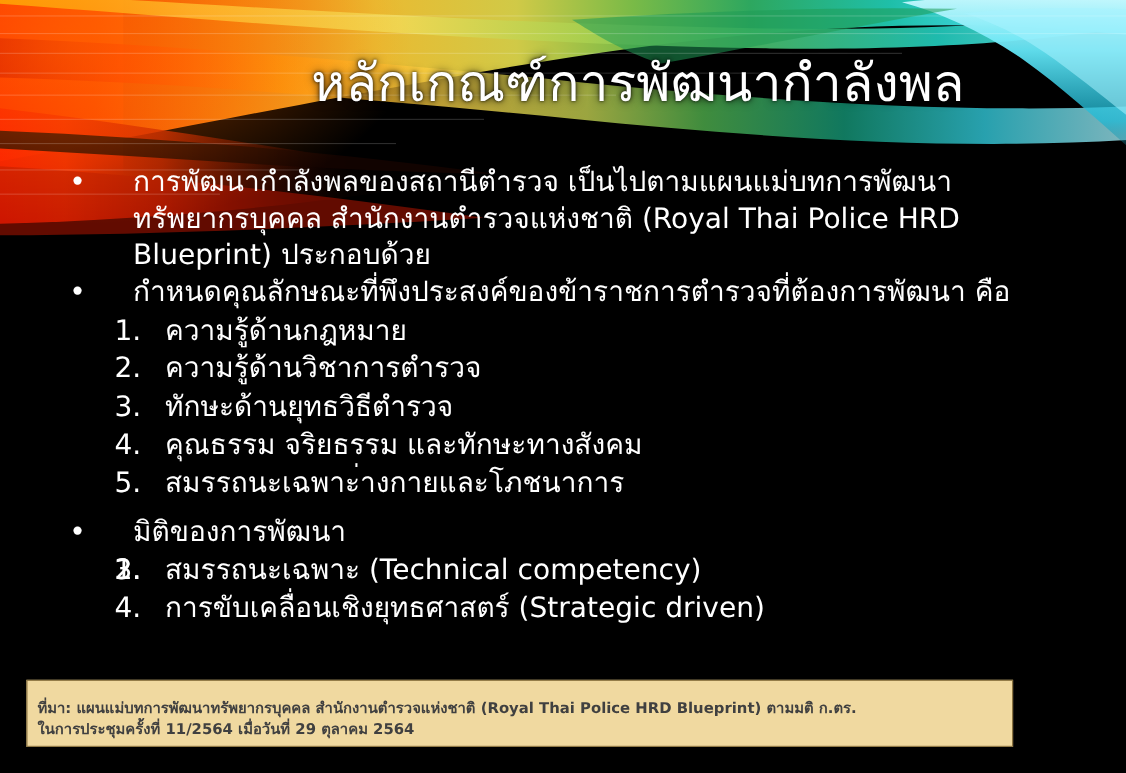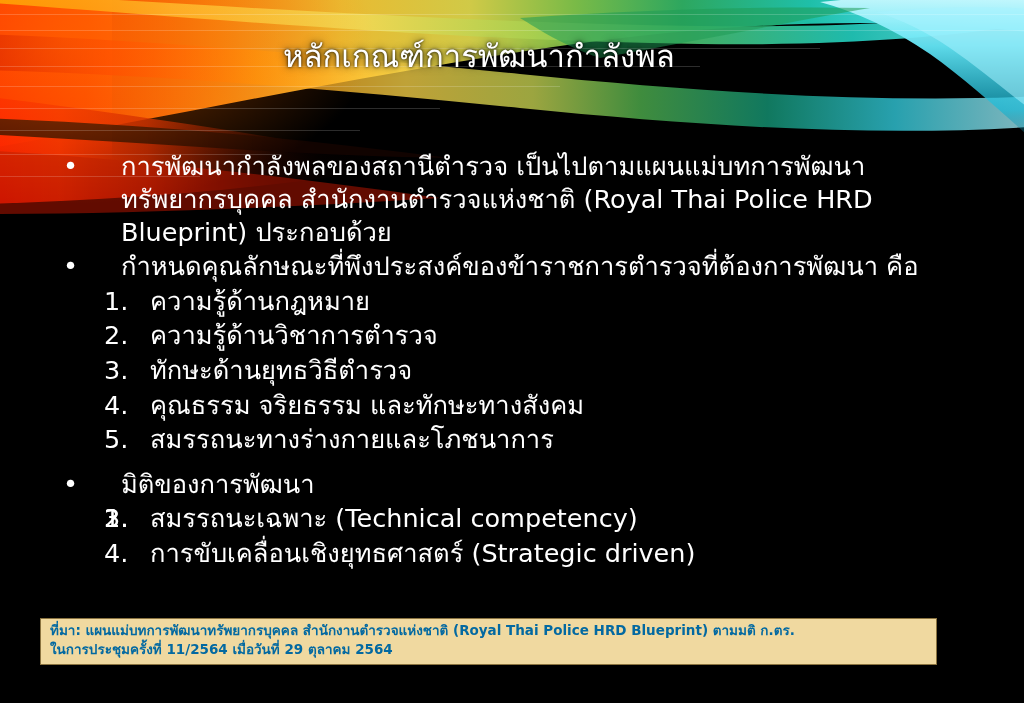--- a/index.html
+++ b/index.html
@@ -23,23 +23,23 @@
     top: 0; left: 0;
     width: 1024px;
     height: 703px;
     pointer-events: none;
   }
 
   
   #title {
     position: absolute;
     left: 283px;
-    top: 40px;
+    top: 52px;
     width: 700px;
-    font-size: 31px;
+    font-size: 47px;
     line-height: 1.05;
     color: #ffffff;
     font-weight: 400;
     letter-spacing: 0px;
     white-space: nowrap;
     text-shadow: 0 0 3px rgba(0,0,0,0.9), 0 0 9px rgba(0,0,0,0.75);
   }
 
   
   #body-block {
@@ -89,28 +89,28 @@
     line-height: 1.32;
     color: #ffffff;
   }
   .num-row .ntext { display: block; }
 
   .spacer-sm { height: 10px; }
 
   
   #source-box {
     position: absolute;
-    left: 40px;
+    left: 24px;
     top: 618px;
     width: 897px;
     box-sizing: border-box;
     background: #f0d9a0;
     border: 1px solid #8a7340;
-    padding: 2px 9px 5px 9px;
-    color: #0369a1;
+    padding: 16px 9px 5px 9px;
+    color: #404040;
     font-size: 13.5px;
     line-height: 1.42;
     font-weight: 700;
   }
   #source-box .sline { display: block; white-space: nowrap; }
 </style>
 </head>
 <body>
 
 <div id="slide">
@@ -257,21 +257,21 @@
       <div class="num-row">
         <span class="num">3.</span>
         <span class="ntext">ทักษะด้านยุทธวิธีตำรวจ</span>
       </div>
       <div class="num-row">
         <span class="num">4.</span>
         <span class="ntext">คุณธรรม จริยธรรม และทักษะทางสังคม</span>
       </div>
       <div class="num-row">
         <span class="num">5.</span>
-        <span class="ntext">สมรรถนะทางร่างกายและโภชนาการ</span>
+        <span class="ntext">สมรรถนะเฉพาะ่างกายและโภชนาการ</span>
       </div>
     </div>
 
     <div class="spacer-sm"></div>
 
     <div class="bullet-row">
       <span class="dot">•</span>
       <span class="btext">มิติของการพัฒนา</span>
     </div>
 

